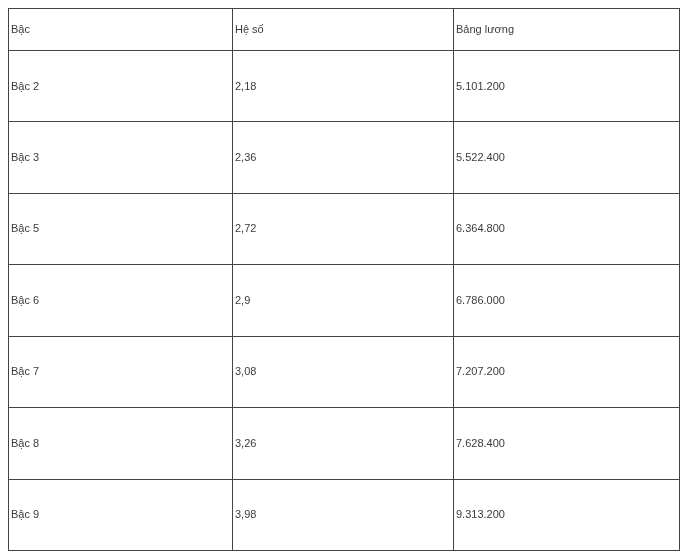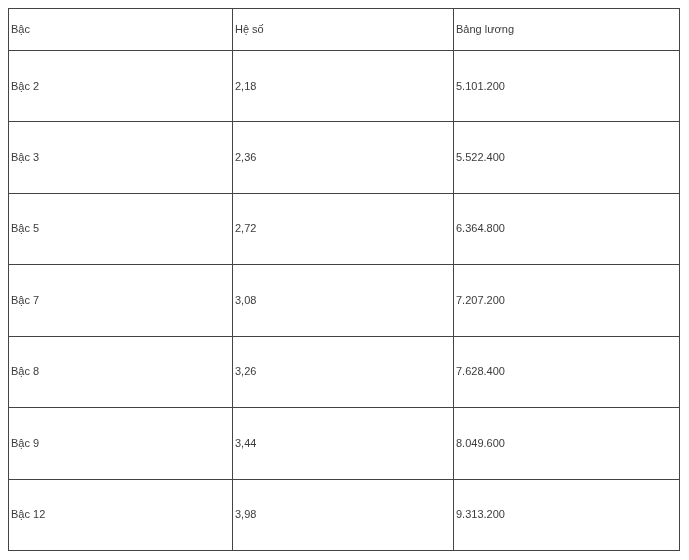--- a/index.html
+++ b/index.html
@@ -71,34 +71,34 @@
           <td>Bậc 3</td>
           <td>2,36</td>
           <td>5.522.400</td>
         </tr>
         <tr>
           <td>Bậc 5</td>
           <td>2,72</td>
           <td>6.364.800</td>
         </tr>
         <tr>
+          <td>Bậc 6</td>
+          <td>2,9</td>
+          <td>6.786.000</td>
+        </tr>
+        <tr>
           <td>Bậc 7</td>
           <td>3,08</td>
           <td>7.207.200</td>
         </tr>
         <tr>
           <td>Bậc 8</td>
           <td>3,26</td>
           <td>7.628.400</td>
         </tr>
         <tr>
           <td>Bậc 9</td>
-          <td>3,44</td>
-          <td>8.049.600</td>
-        </tr>
-        <tr>
-          <td>Bậc 12</td>
           <td>3,98</td>
           <td>9.313.200</td>
         </tr>
       </tbody>
   </table>
 </div>
 
 </body></html>

